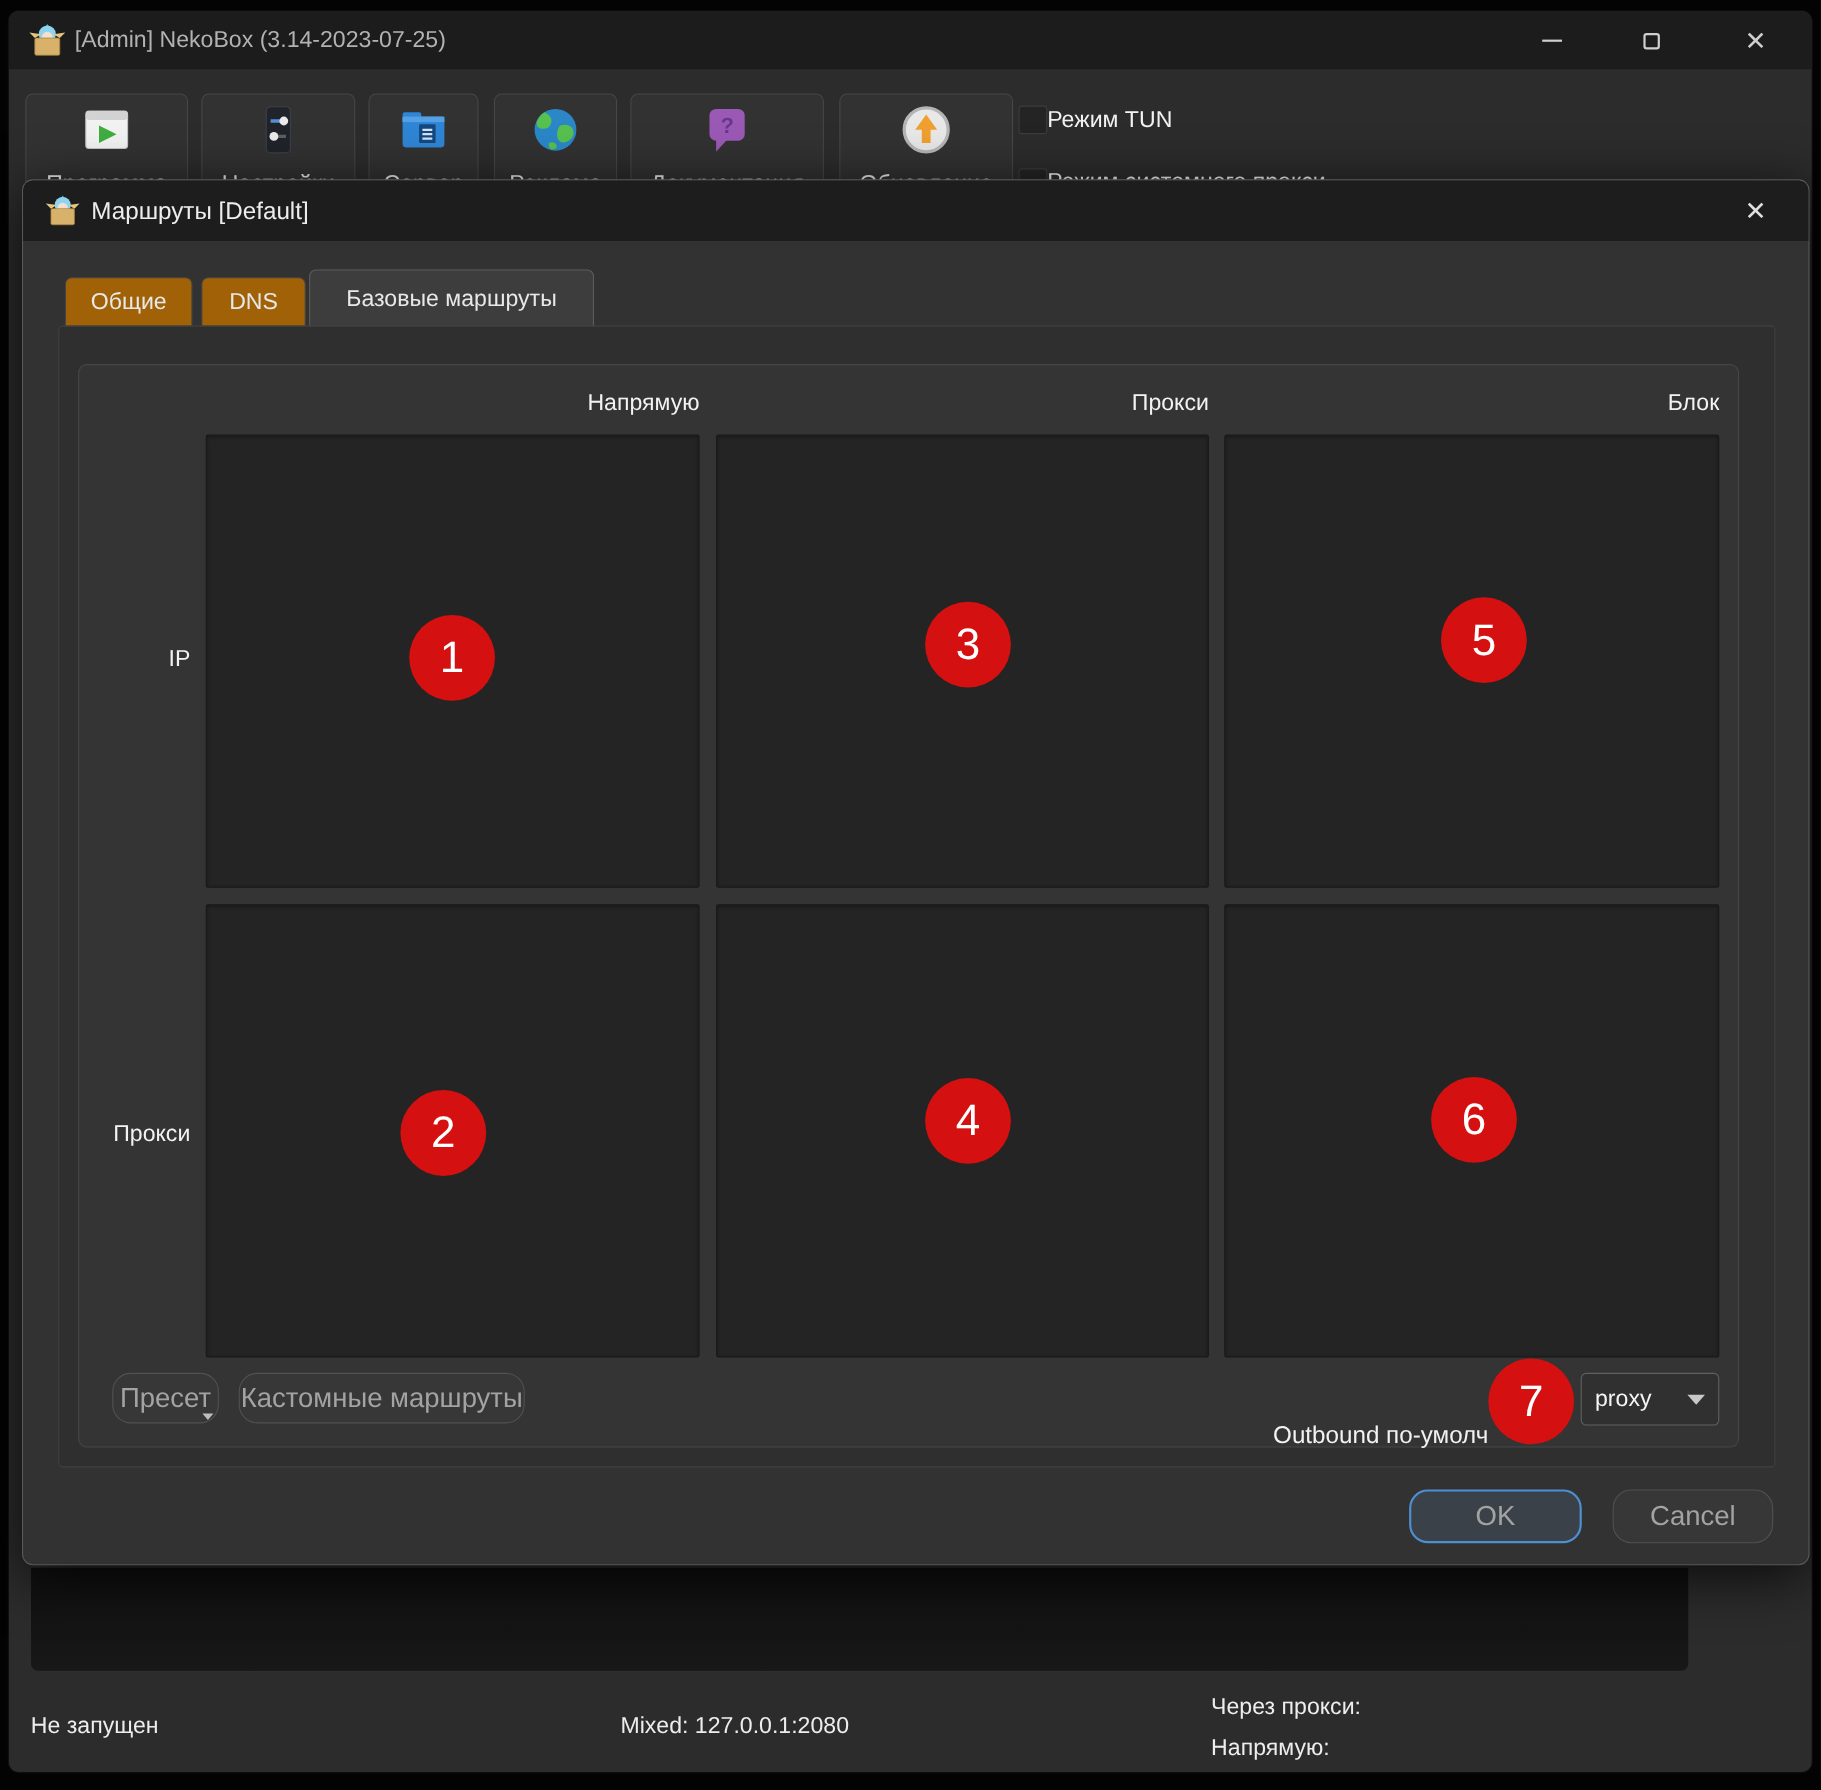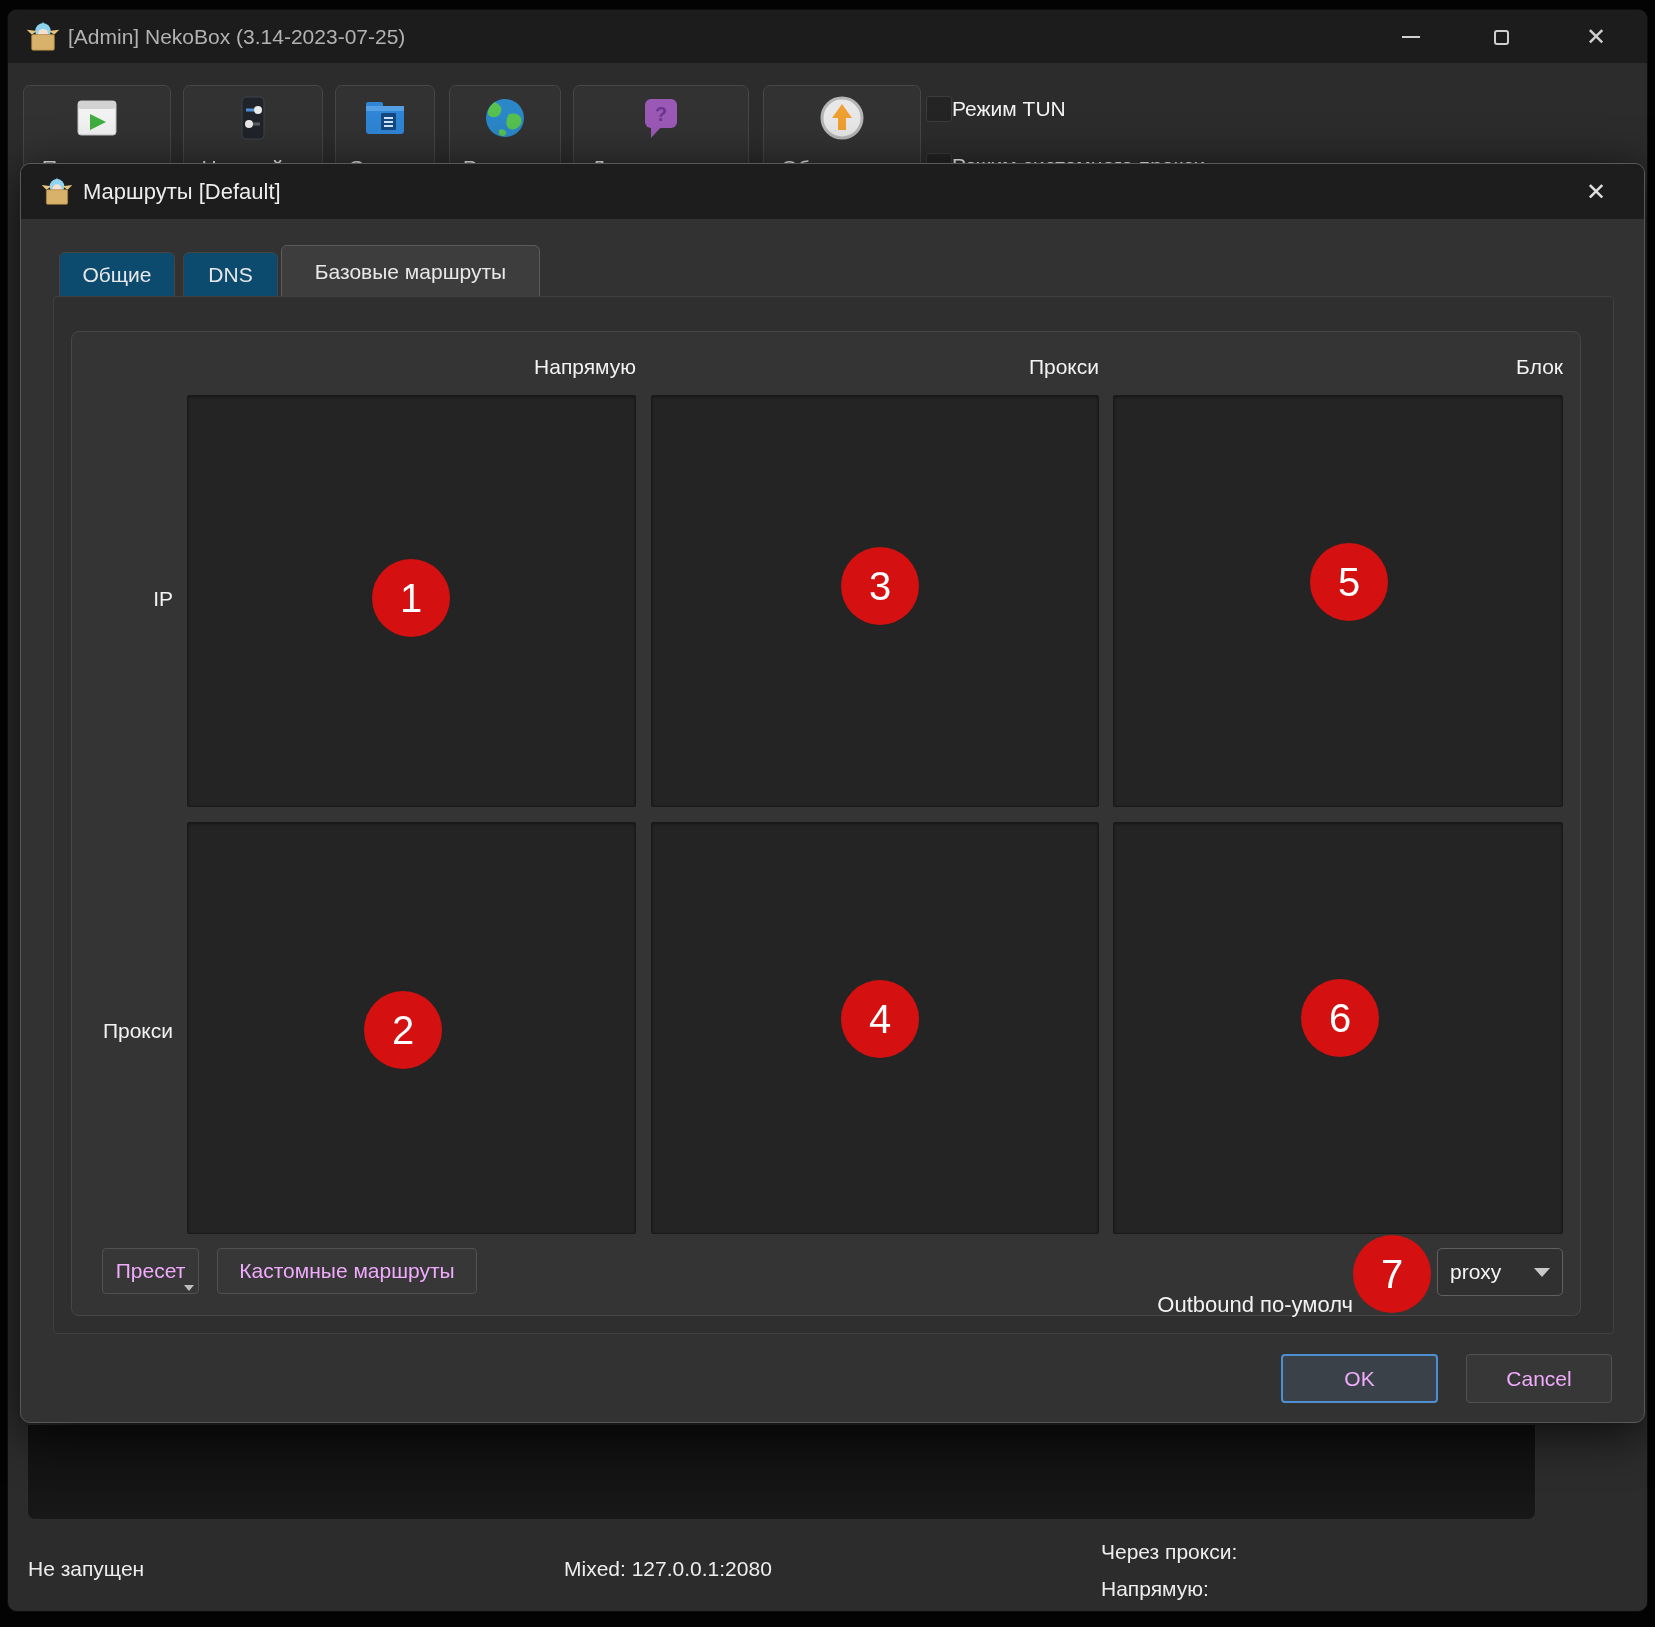--- a/index.html
+++ b/index.html
@@ -42,39 +42,39 @@
             box-shadow:0 10px 50px rgba(0,0,0,.75); z-index:10; }
   .dlg-titlebar { position:absolute; left:0; top:0; width:100%; height:55px;
                   background:#1d1d1d; border-radius:9px 9px 0 0; }
   .dlg-icon { position:absolute; left:20px; top:11px; width:32px; height:32px; }
   .dlg-title { position:absolute; left:62px; top:0; height:55px; line-height:55px;
                color:#ededed; font-size:22px; }
   .dlg-close { position:absolute; left:1553px; top:6px; width:44px; height:44px;
                display:flex; align-items:center; justify-content:center;
                color:#e0e0e0; font-size:24px; }
 
-  .tab { position:absolute; top:88px; height:45px; background:#0c4a6e;
+  .tab { position:absolute; top:88px; height:45px; background:#a16207;
          border:1px solid #434343; border-radius:6px 6px 0 0; color:#e8e8e8;
          font-size:21px; display:flex; align-items:center; justify-content:center; }
   .tab.active { top:81px; height:53px; background:#3d3d3d; border-color:#5c5c5c; }
 
   .pane { position:absolute; left:32px; top:132px; width:1561px; height:1038px;
           background:#2f2f2f; border:1px solid #404040; border-radius:4px; }
   .gframe { position:absolute; left:50px; top:167px; width:1510px; height:985px;
             background:#343434; border:1px solid #464646; border-radius:8px; }
 
   .colhdr { position:absolute; top:189px; height:28px; color:#f2f2f2; font-size:21px;
             text-align:right; line-height:28px; }
   .rowlbl { position:absolute; left:52px; width:100px; height:28px; color:#f2f2f2;
             font-size:21px; text-align:right; line-height:28px; }
   .tarea { position:absolute; background:#242424; border:1px solid #191919;
            border-radius:2px; box-shadow:inset 0 1px 3px rgba(0,0,0,.4); }
 
-  .btn { position:absolute; background:#373737; border:1px solid #515151; border-radius:4px;
-         color:#f0abfc; font-size:21px; display:flex; align-items:center; justify-content:center; }
+  .btn { position:absolute; background:#373737; border:1px solid #515151; border-radius:17px;
+         color:#a3a3a3; font-size:25px; display:flex; align-items:center; justify-content:center; }
   .preset-arrow { position:absolute; right:4px; bottom:2px; width:0; height:0;
                   border-left:5px solid transparent; border-right:5px solid transparent;
                   border-top:6px solid #bdbdbd; }
   .outlbl { position:absolute; left:1032px; top:1094px; width:300px; height:32px;
             color:#f2f2f2; font-size:22px; text-align:right; line-height:32px; white-space:nowrap;margin-top:31px; }
   .combo { position:absolute; left:1416px; top:1084px; width:126px; height:48px;
            background:#303030; border:1px solid #606060; border-radius:5px;
            display:flex; align-items:center; color:#f5f5f5; font-size:21px; padding:0 12px; }
   .combo .val { flex:1; }
   .combo-arrow { width:0; height:0; border-left:8px solid transparent;

